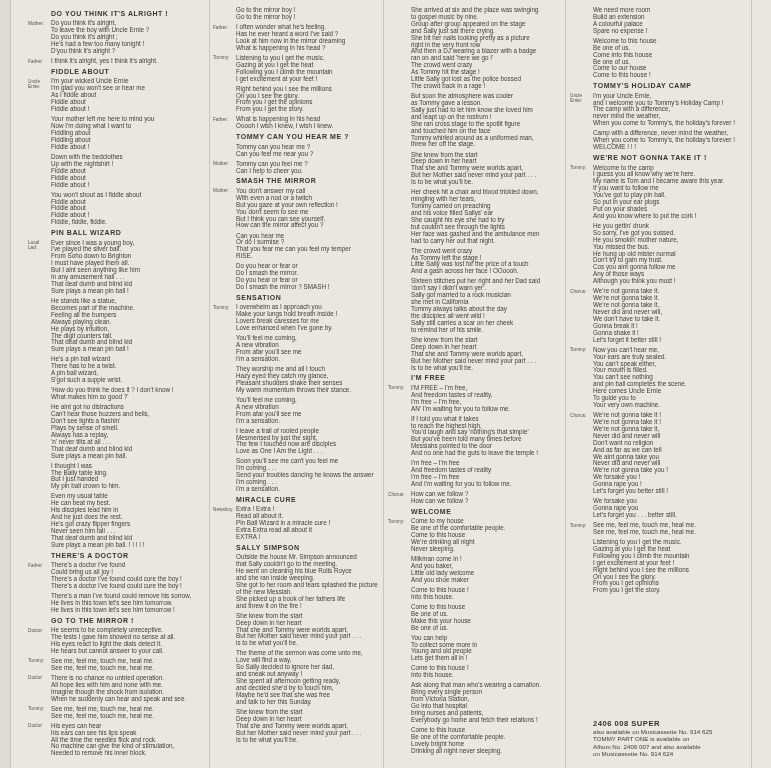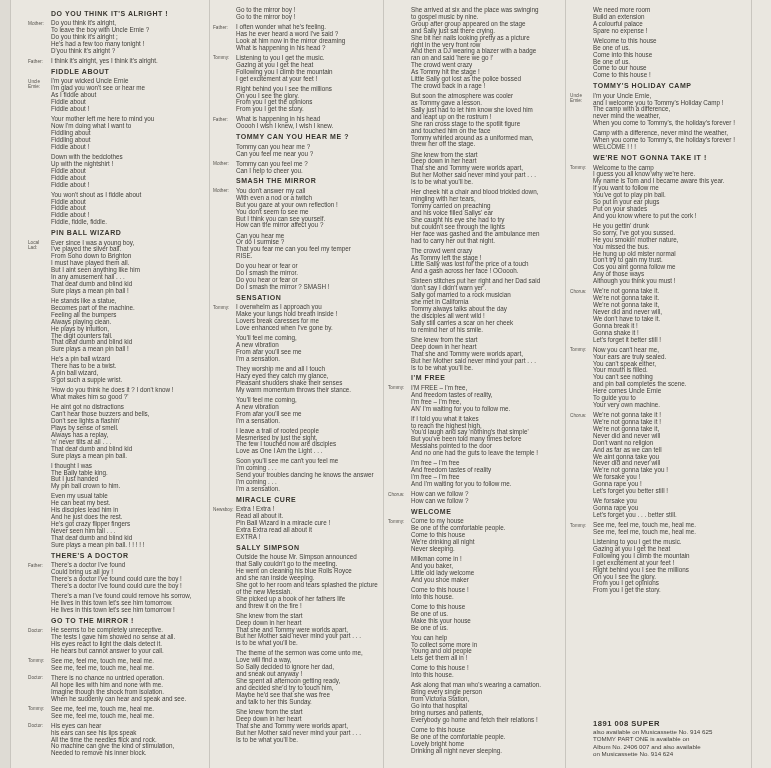--- a/index.html
+++ b/index.html
@@ -605,19 +605,19 @@
         <div class="line">Following you I climb the mountain</div>
         <div class="line">I get excitement at your feet !</div>
         <div class="line">Right behind you I see the millions</div>
         <div class="line">On you I see the glory.</div>
         <div class="line">From you I get opinions</div>
         <div class="line">From you I get the story.</div>
       </div>
     </div>
 
   <div class="footer">
-    <div class="cat">1891 008 SUPER</div>
+    <div class="cat">2406 008 SUPER</div>
     <div class="fline">also available on Musicassette No. 914 625</div>
     <div class="fline">TOMMY PART ONE is available on</div>
     <div class="fline">Album No. 2406 007 and also available</div>
     <div class="fline">on Musicassette No. 914 624</div>
   </div>
 </div>
 
 </body></html>

